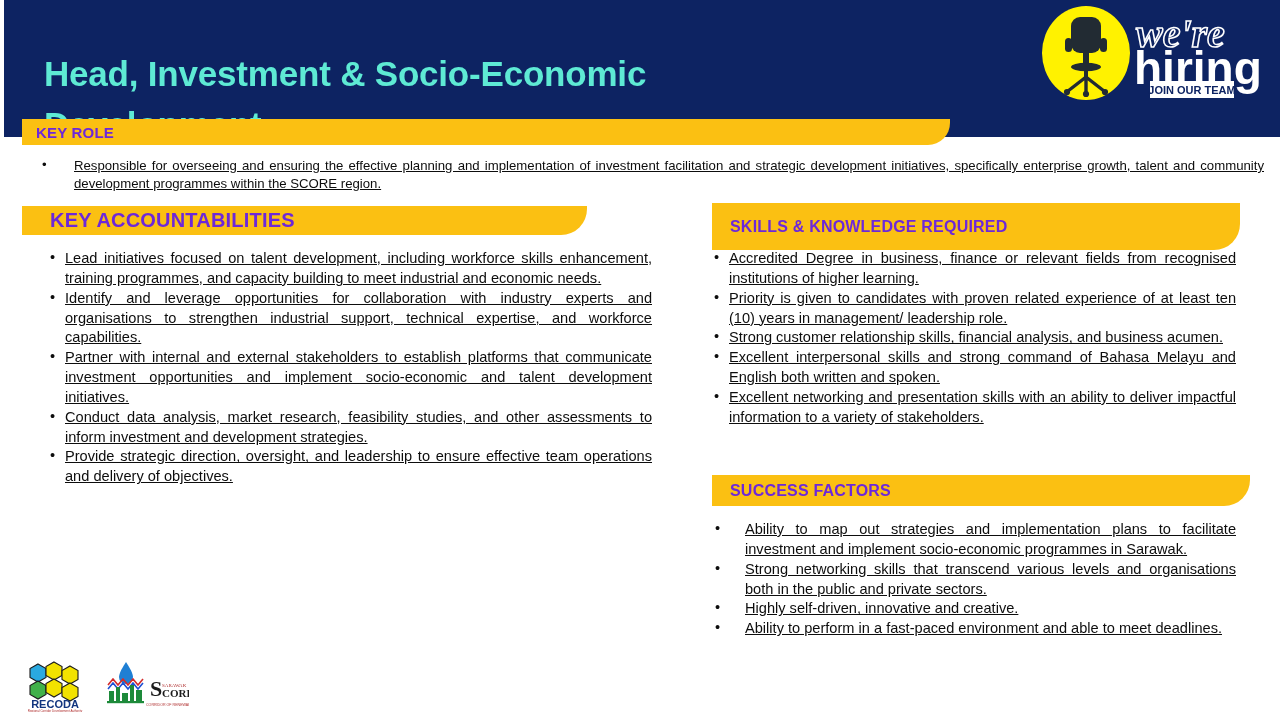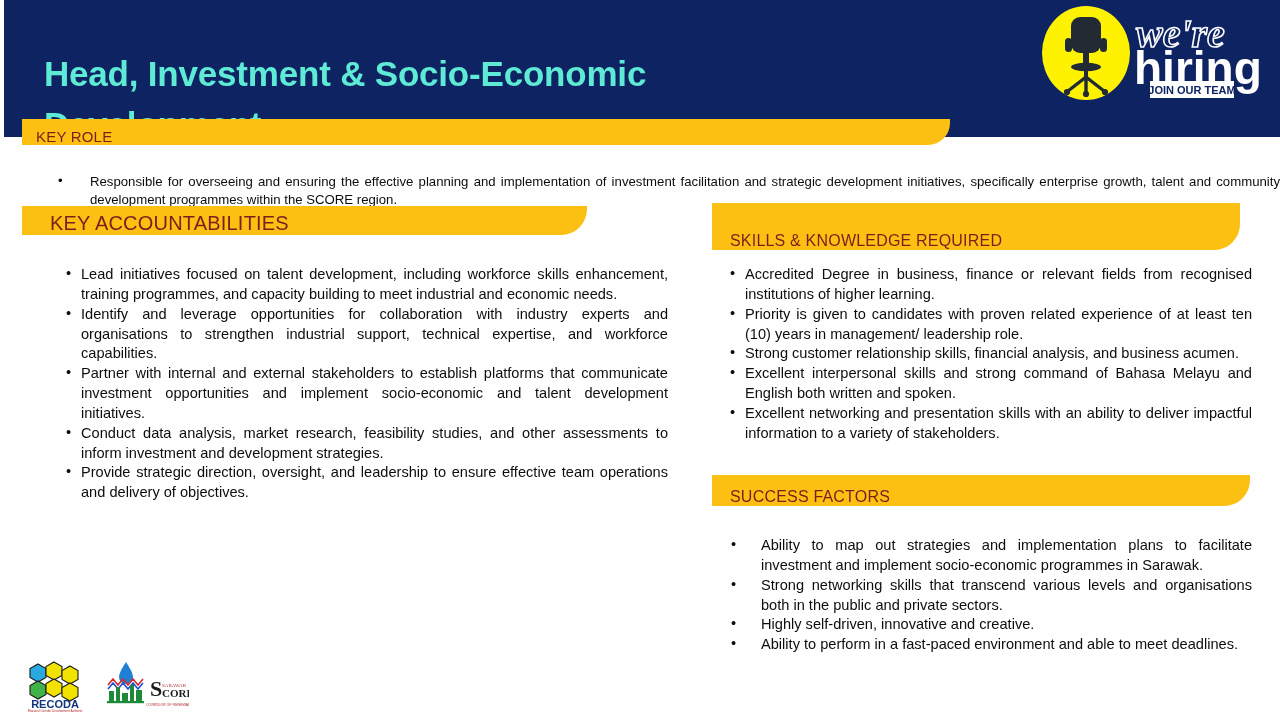--- a/index.html
+++ b/index.html
@@ -32,24 +32,24 @@
   .hiring-logo{
     position:absolute;
     right:12px;top:5px;
     width:228px;height:97px;
   }
 
   
   .ribbon{
     position:absolute;
     background:#fbc012;
-    color:#7f1d1d;
-    font-weight:normal;
+    color:#6d28d9;
+    font-weight:bold;
     display:flex;
-    align-items:flex-end;
+    align-items:center;
     border-bottom-right-radius:26px;
     box-sizing:border-box;
   }
   .ribbon span{display:block;}
 
   .ribbon-key-role{
     left:22px;top:119px;
     width:928px;height:26px;
     border-bottom-right-radius:22px;
     padding-left:14px;
@@ -74,23 +74,24 @@
     left:712px;top:475px;
     width:538px;height:31px;
     padding-left:18px;
     font-size:16px;
     letter-spacing:0.2px;
   }
 
   
   .bullet-list{
     position:absolute;
-    margin:16px;padding:0;
+    margin:0;padding:0;
     list-style:none;
     color:#0d0d0d;
+    text-decoration:underline;
   }
   .bullet-list li{
     position:relative;
     padding-left:17px;
     text-align:justify;
     margin-bottom:0px;
   }
   .bullet-list li::before{
     content:"\2022";
     position:absolute;

